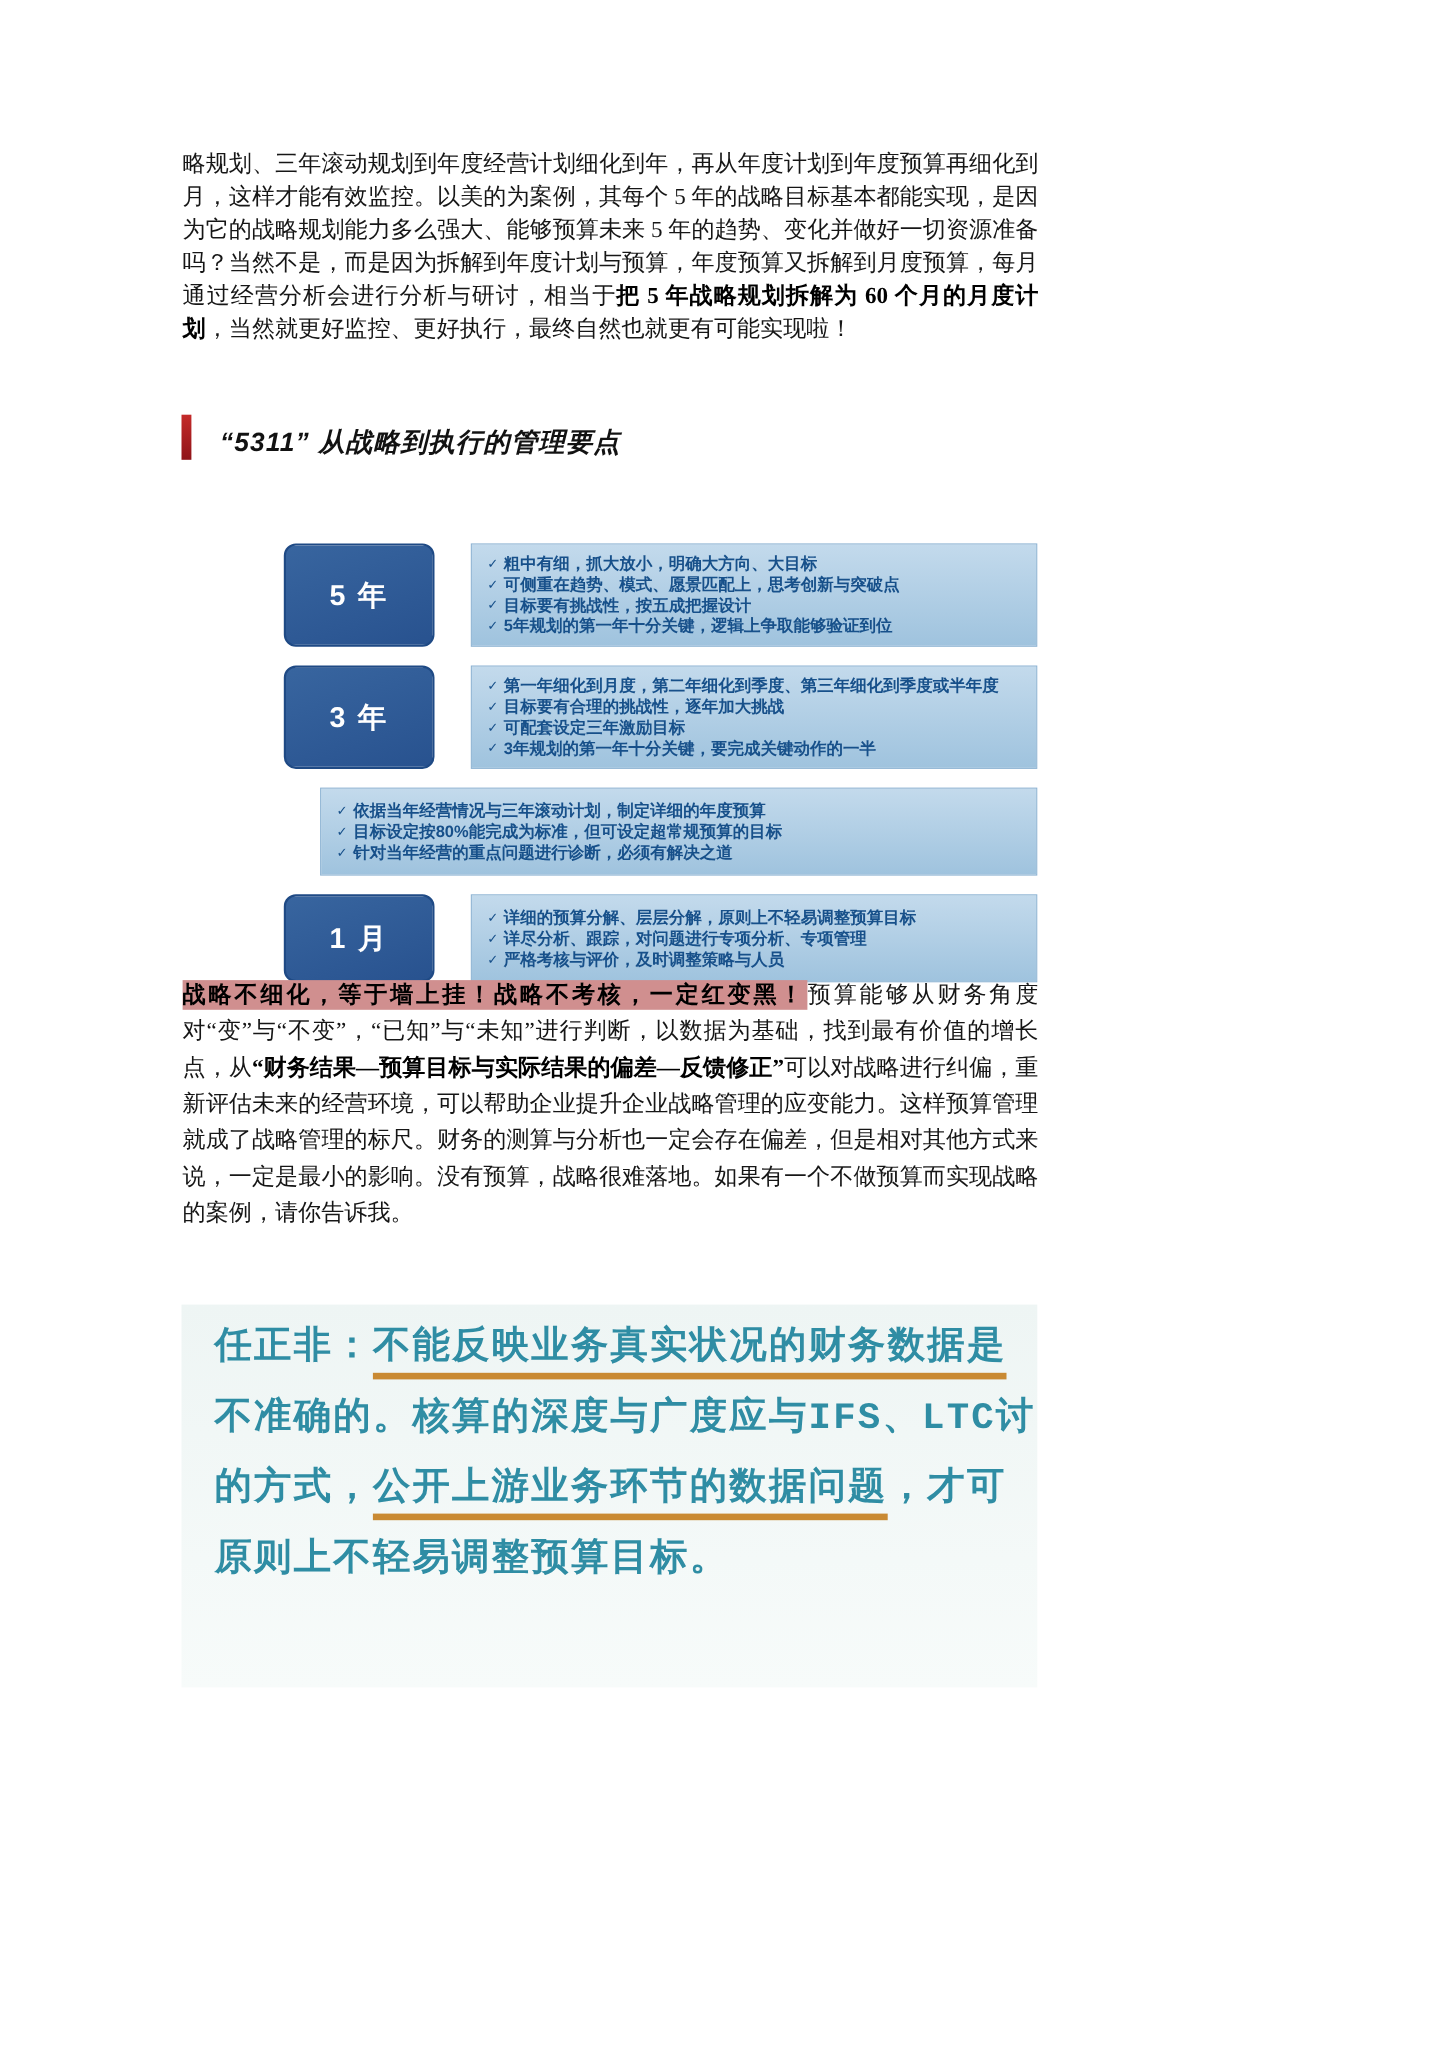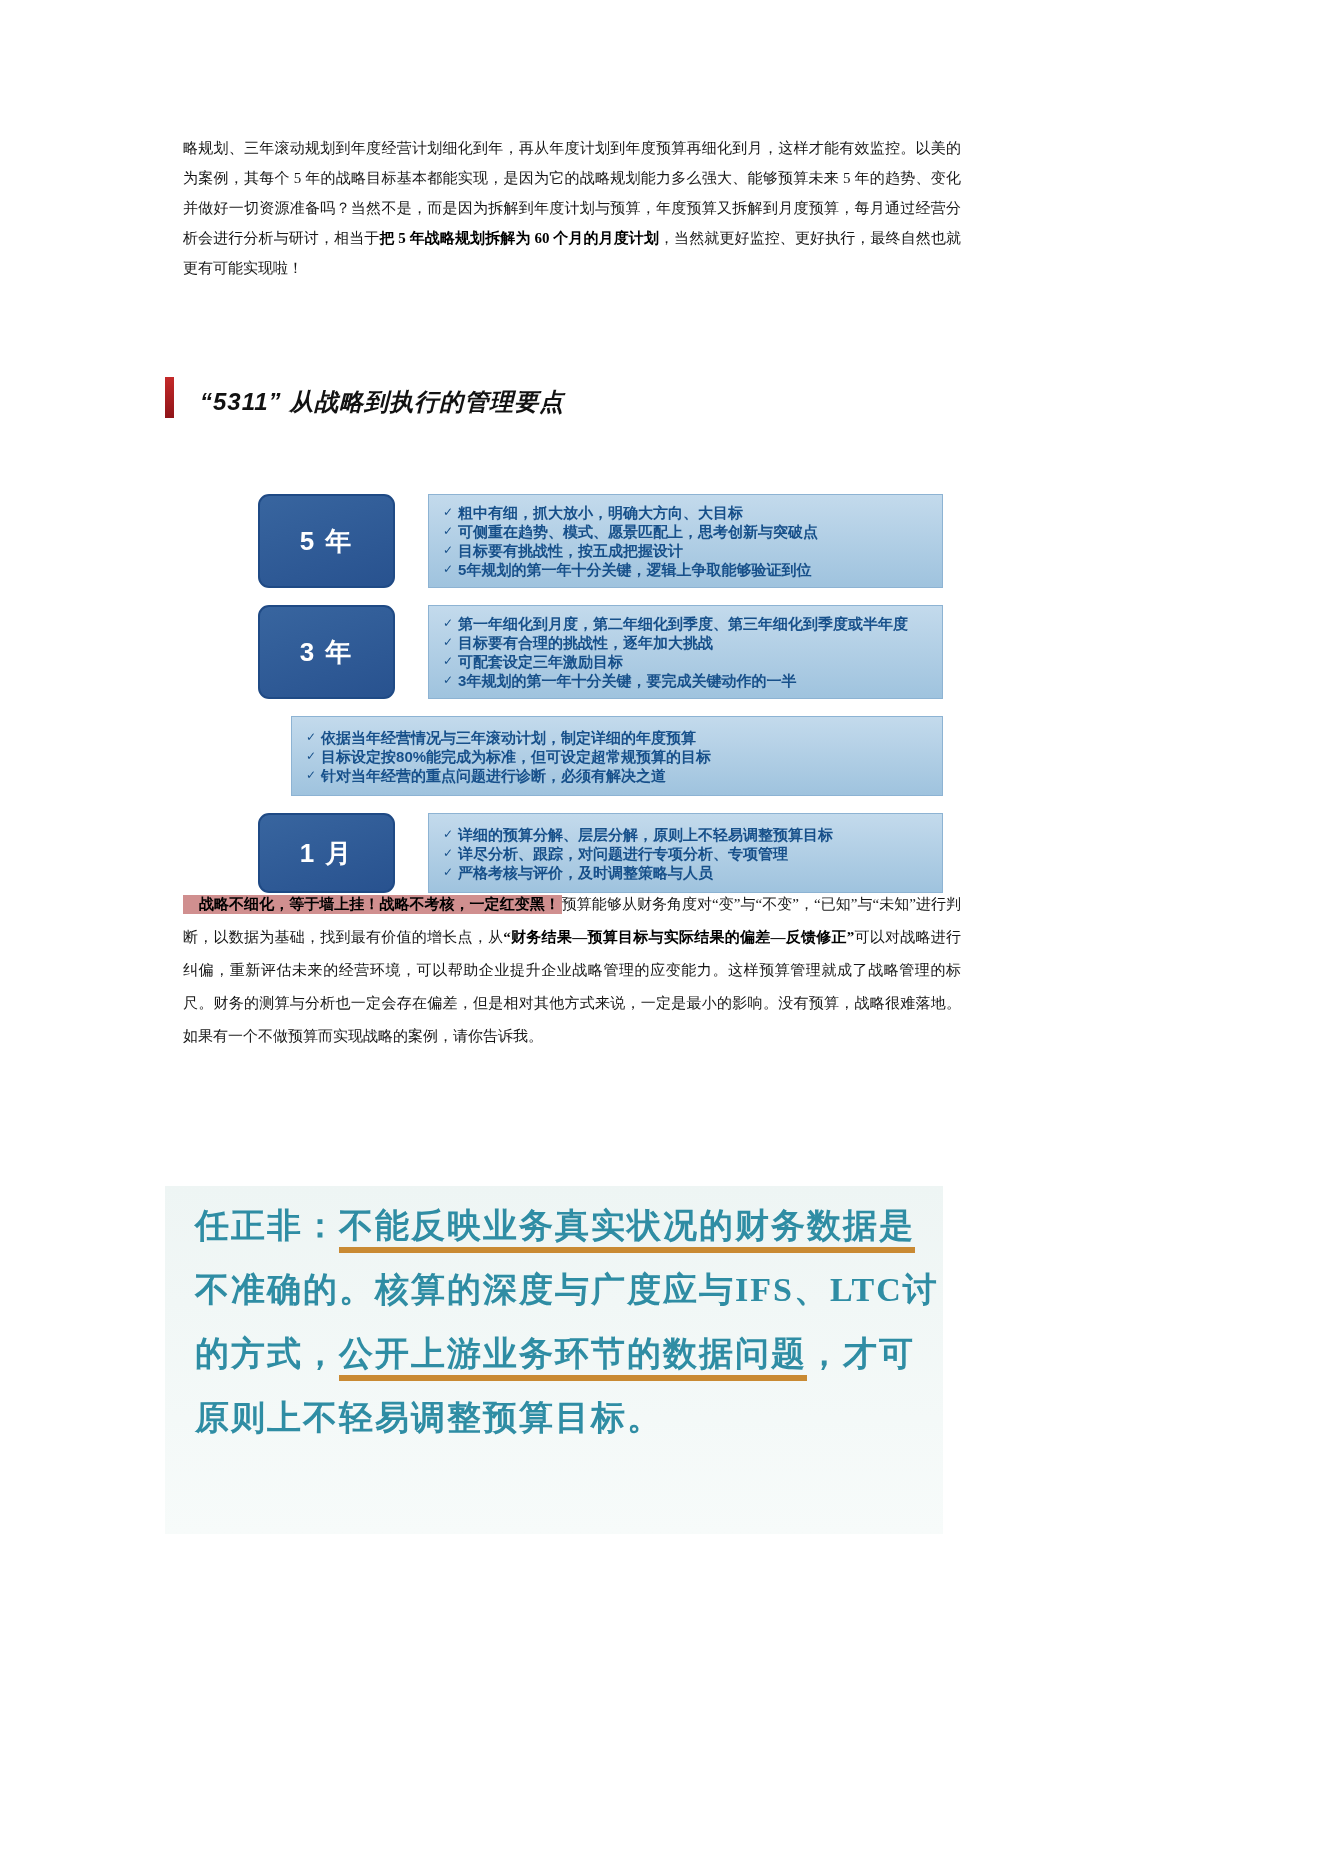--- a/index.html
+++ b/index.html
@@ -1,25 +1,25 @@
 <!DOCTYPE html>
 <html><head>
 <meta charset="utf-8">
 <style>
   html,body{margin:0;padding:0;background:#ffffff;}
   .page{position:relative;width:1323px;height:1871px;background:#ffffff;overflow:hidden;
         font-family:"Liberation Serif","DejaVu Serif",serif;color:#141414;}
 
   
-  .para{position:absolute;left:183px;width:778px;margin:0;
-        font-size:15px;text-align:justify;color:#161616;}
+  .para{position:absolute;left:166px;width:778px;margin:0;
+        font-size:21px;text-align:justify;color:#161616;}
   .p1{top:133px;line-height:30px;}
   .p2{top:888px;line-height:33px;}
   .para b{font-weight:bold;color:#000;}
-  .hl{background:#d08f8f;padding:1px 2px 2px 16px;}
+  .hl{background:#d08f8f;padding:1px 2px 2px 0;}
 
   
   .sec-header{position:absolute;top:377px;left:165px;display:flex;align-items:flex-end;font-style:italic;}
   .red-bar{width:9px;height:41px;background:linear-gradient(180deg,#c42a2a,#8f1418);margin-right:26px;}
   .sec-title{margin:0;font-family:"Liberation Sans","DejaVu Sans",sans-serif;
              font-weight:bold;font-size:24px;color:#121212;letter-spacing:1px;}
 
   
   .diagram{position:absolute;top:494px;left:165px;width:778px;display:flex;flex-direction:column;gap:17px;}
   .drow{display:flex;align-items:stretch;padding-left:93px;}
@@ -35,21 +35,21 @@
           display:flex;flex-direction:column;justify-content:center;}
   .bullet{display:flex;align-items:flex-start;
           font-family:"Liberation Sans","DejaVu Sans",sans-serif;
           font-weight:bold;font-size:15px;line-height:19px;color:#17508a;}
   .chk{margin-right:5px;font-size:12px;line-height:19px;color:#17508a;}
 
   
   .quote{position:absolute;top:1186px;left:165px;width:778px;height:348px;margin:0;
          background:linear-gradient(180deg,#eef5f4,#f7fbfa);box-sizing:border-box;
          padding:8px 0 0 30px;
-         font-family:Liberation Serif, serif;font-weight:bold;
+         font-family:Liberation Mono, monospace;font-weight:bold;
          font-size:34px;letter-spacing:2px;color:#2f8da4;}
   .qline{line-height:64px;white-space:nowrap;}
   .ul{border-bottom:6px solid #c98a33;padding-bottom:3px;}
 </style>
 </head>
 <body>
 
 <div class="page">
 
   <p class="para p1"><span>略规划、三年滚动规划到年度经营计划细化到年，再从年度计划到年度预算再细化到月，这样才能有效监控。以美的为案例，其每个 5 年的战略目标基本都能实现，是因为它的战略规划能力多么强大、能够预算未来 5 年的趋势、变化并做好一切资源准备吗？当然不是，而是因为拆解到年度计划与预算，年度预算又拆解到月度预算，每月通过经营分析会进行分析与研讨，相当于</span><b>把 5 年战略规划拆解为 60 个月的月度计划</b><span>，当然就更好监控、更好执行，最终自然也就更有可能实现啦！</span></p>

